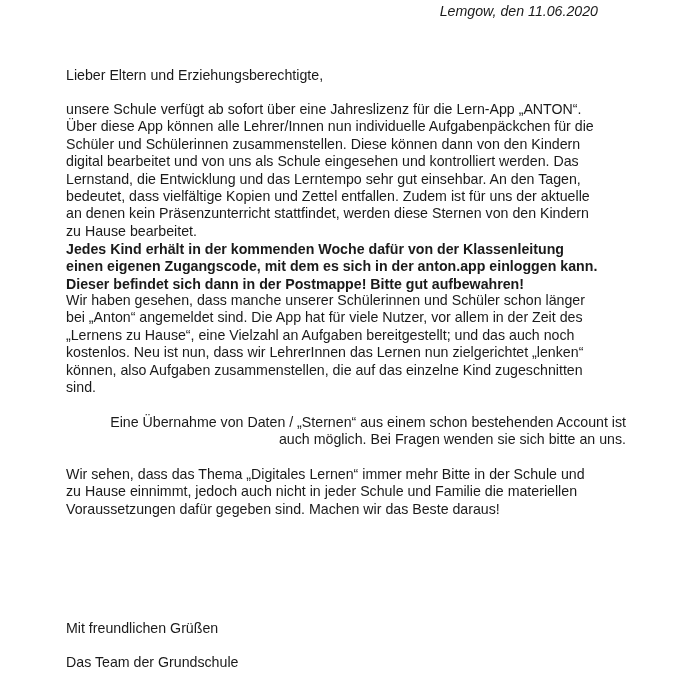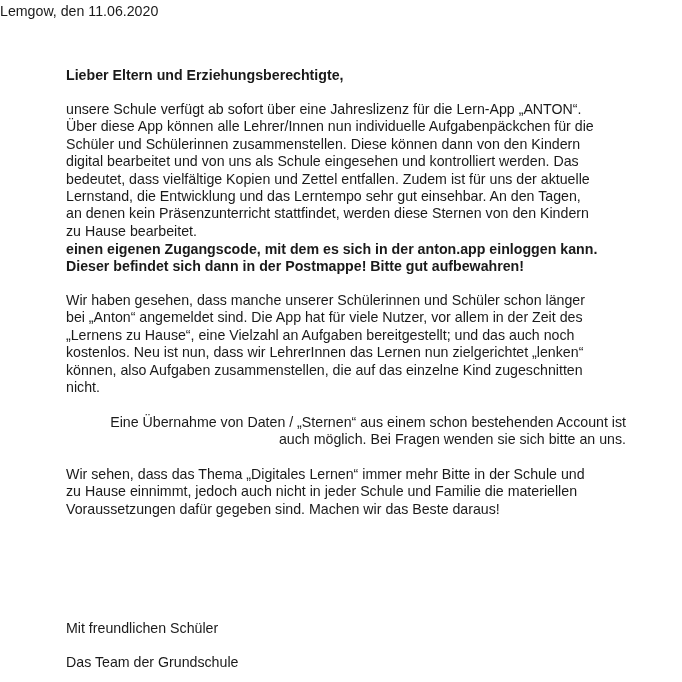--- a/index.html
+++ b/index.html
@@ -5,27 +5,28 @@
     html, body { margin: 0; padding: 0; background: #ffffff; }
     body {
       width: 682px; height: 682px; overflow: hidden; position: relative;
       font-family: "Liberation Sans", sans-serif;
       color: #1a1a1a;
       font-size: 14.2px;
       line-height: 17.4px;
     }
     .page { position: absolute; left: 0; top: 0; width: 682px; height: 682px; }
     .date {
-      position: absolute; left: 0; width: 598px; top: 3px; text-align: left;
+      position: absolute; left: 0; width: 598px; top: 3px; text-align: right;
       white-space: nowrap;
+      font-style: italic;
     }
     .block { position: absolute; left: 66px; width: 560px; }
     .line { display: block; white-space: nowrap; height: 17.4px; }
     .bold { font-weight: bold; }
-    .salutation { top: 67px; font-weight: bold; }
+    .salutation { top: 67px; }
     .p1 { top: 101px; }
     .p2 { top: 241px; }
     .p3 { top: 292px; }
     .p4 { top: 414px; text-align: right; }
     .p5 { top: 466px; }
     .p6 { top: 536px; }
     .closing { top: 620px; }
     .signature { top: 654px; }
   </style>
 </head>
@@ -34,47 +35,48 @@
 <div class="page">
   <div class="date">Lemgow, den 11.06.2020</div>
 
   <div class="block salutation">Lieber Eltern und Erziehungsberechtigte,</div>
 
   <div class="block p1">
     <span class="line">unsere Schule verfügt ab sofort über eine Jahreslizenz für die Lern-App „ANTON“.</span>
     <span class="line">Über diese App können alle Lehrer/Innen nun individuelle Aufgabenpäckchen für die</span>
     <span class="line">Schüler und Schülerinnen zusammenstellen. Diese können dann von den Kindern</span>
     <span class="line">digital bearbeitet und von uns als Schule eingesehen und kontrolliert werden. Das</span>
+    <span class="line">Lernstand, die Entwicklung und das Lerntempo sehr gut einsehbar. An den Tagen,</span>
     <span class="line">bedeutet, dass vielfältige Kopien und Zettel entfallen. Zudem ist für uns der aktuelle</span>
-    <span class="line">Lernstand, die Entwicklung und das Lerntempo sehr gut einsehbar. An den Tagen,</span>
     <span class="line">an denen kein Präsenzunterricht stattfindet, werden diese Sternen von den Kindern</span>
     <span class="line">zu Hause bearbeitet.</span>
   </div>
 
   <div class="block p2 bold">
+    <span class="line">Jedes Kind erhält in der kommenden Woche dafür von der Klassenleitung</span>
     <span class="line">einen eigenen Zugangscode, mit dem es sich in der anton.app einloggen kann.</span>
     <span class="line">Dieser befindet sich dann in der Postmappe! Bitte gut aufbewahren!</span>
   </div>
 
   <div class="block p3">
     <span class="line">Wir haben gesehen, dass manche unserer Schülerinnen und Schüler schon länger</span>
     <span class="line">bei „Anton“ angemeldet sind. Die App hat für viele Nutzer, vor allem in der Zeit des</span>
     <span class="line">„Lernens zu Hause“, eine Vielzahl an Aufgaben bereitgestellt; und das auch noch</span>
     <span class="line">kostenlos. Neu ist nun, dass wir LehrerInnen das Lernen nun zielgerichtet „lenken“</span>
     <span class="line">können, also Aufgaben zusammenstellen, die auf das einzelne Kind zugeschnitten</span>
-    <span class="line">nicht.</span>
+    <span class="line">sind.</span>
   </div>
 
   <div class="block p4">
     <span class="line">Eine Übernahme von Daten / „Sternen“ aus einem schon bestehenden Account ist</span>
     <span class="line">auch möglich. Bei Fragen wenden sie sich bitte an uns.</span>
   </div>
 
   <div class="block p5">
     <span class="line">Wir sehen, dass das Thema „Digitales Lernen“ immer mehr Bitte in der Schule und</span>
     <span class="line">zu Hause einnimmt, jedoch auch nicht in jeder Schule und Familie die materiellen</span>
     <span class="line">Voraussetzungen dafür gegeben sind. Machen wir das Beste daraus!</span>
   </div>
 
 
-  <div class="block closing">Mit freundlichen Schüler</div>
+  <div class="block closing">Mit freundlichen Grüßen</div>
   <div class="block signature">Das Team der Grundschule</div>
 </div>
 
 </body></html>

